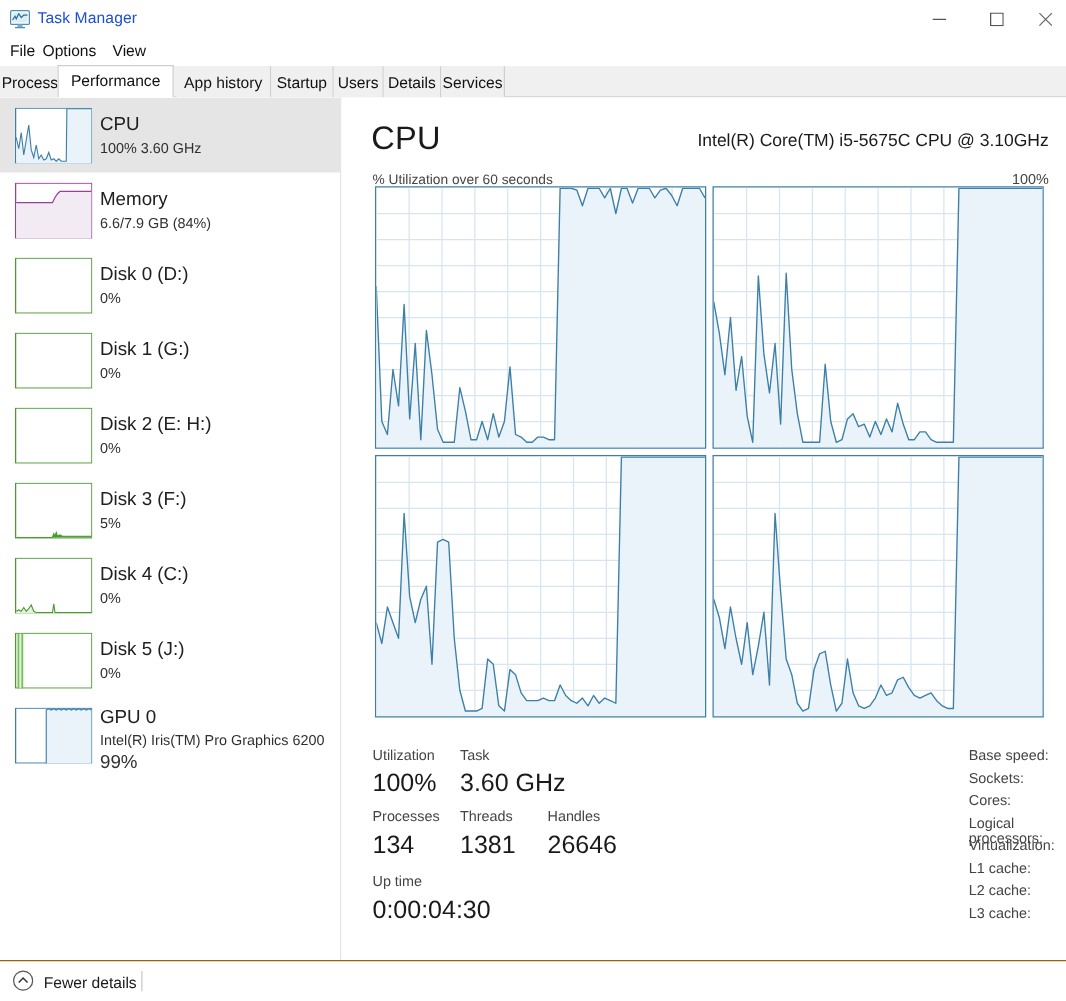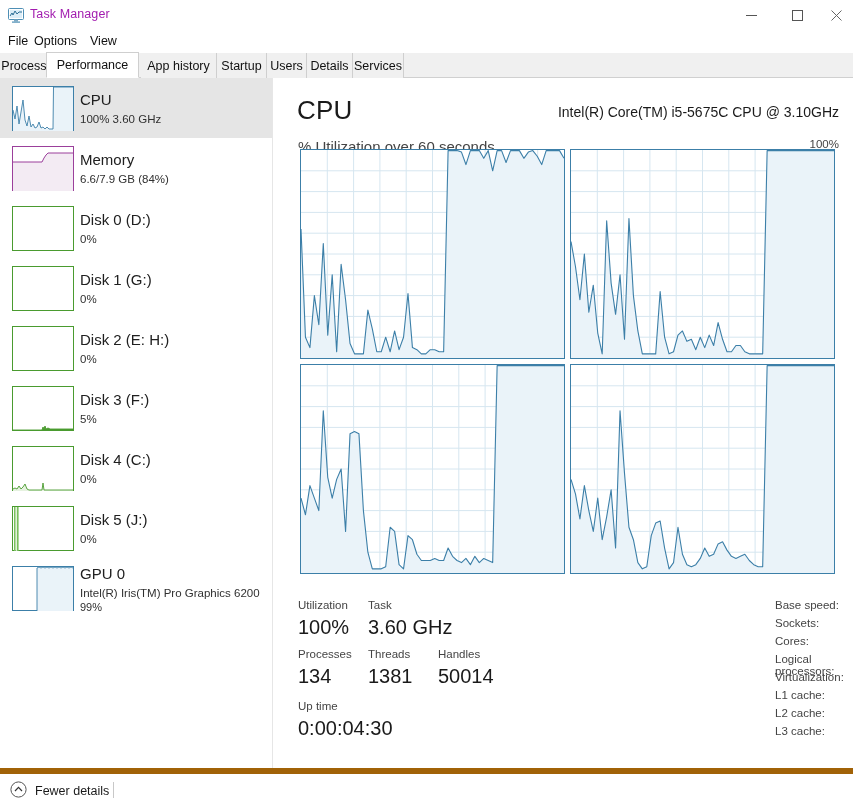--- a/index.html
+++ b/index.html
@@ -15,21 +15,21 @@
   
   #titlebar {
     position: absolute; left: 0; top: 0; width: 853px; height: 30px;
     background: #ffffff;
   }
   #tm-icon {
     position: absolute; left: 8px; top: 8px; width: 16px; height: 15px;
   }
   #title-text {
     position: absolute; left: 30px; top: 7px;
-    font-size: 12.5px; color: #a21caf;
+    font-size: 12.5px; color: #1d4ed8;
     letter-spacing: 0.1px;
   }
   .winbtn {
     position: absolute; top: 0; width: 46px; height: 30px;
     display: flex; align-items: center; justify-content: center;
     color: #4a4a4a;
   }
   #btn-min { left: 728px; }
   #btn-max { left: 774px; }
   #btn-close { left: 820px; width: 33px; }
@@ -93,39 +93,39 @@
   .side-title {
     position: absolute; left: 80px;
     font-size: 15px; color: #202020; line-height: 1;
   }
   .side-sub {
     position: absolute; left: 80px;
     font-size: 11.5px; color: #303030; line-height: 1.25;
   }
   .side-sub2 {
     position: absolute; left: 80px;
-    font-size: 11px; color: #303030; line-height: 1.25;
+    font-size: 15px; color: #303030; line-height: 1.25;
   }
 
   
   #main {
     position: absolute; left: 274px; top: 0; width: 579px; height: 690px;
     background: #ffffff;
   }
   #cpu-heading {
     position: absolute; left: 23px; top: 17px;
     font-size: 26px; color: #1a1a1a; letter-spacing: 0.2px;
   }
   #cpu-model {
     position: absolute; right: 14px; top: 26px;
     font-size: 14px; color: #1a1a1a;
   }
   #graph-caption {
     position: absolute; left: 24px; top: 60px;
-    font-size: 15px; color: #444444;
+    font-size: 11px; color: #444444;
   }
   #graph-max {
     position: absolute; right: 14px; top: 60px;
     font-size: 11.5px; color: #444444;
   }
   .cpugraph {
     position: absolute;
     border: 1px solid #3c7fa8;
     background: #ffffff;
     overflow: hidden;
@@ -142,21 +142,21 @@
     font-size: 20px; color: #1a1a1a;
   }
   .spec-label {
     position: absolute; left: 501px;
     font-size: 11.5px; color: #444444;
   }
 
   
   #footer {
     position: absolute; left: 0; top: 768px; width: 853px; height: 33px;
-    background: #ffffff; border-top: 6px solid #a16207;
+    background: #ffffff; border-top: 1px solid #a16207;
   }
   #fewer-details {
     position: absolute; left: 10px; top: 7px;
     display: flex; align-items: center; gap: 8px;
     font-size: 12.5px; color: #1a1a1a;
   }
   #footer-sep {
     position: absolute; left: 113px; top: 8px;
     width: 1px; height: 16px; background: #c8c8c8;
   }
@@ -438,21 +438,21 @@
     <div class="stat-label" style="left:24px;  top:521px;">Utilization</div>
     <div class="stat-value" style="left:24px;  top:538px;">100%</div>
     <div class="stat-label" style="left:94px;  top:521px;">Task</div>
     <div class="stat-value" style="left:94px;  top:538px;">3.60 GHz</div>
 
     <div class="stat-label" style="left:24px;  top:570px;">Processes</div>
     <div class="stat-value" style="left:24px;  top:587px;">134</div>
     <div class="stat-label" style="left:94px;  top:570px;">Threads</div>
     <div class="stat-value" style="left:94px;  top:587px;">1381</div>
     <div class="stat-label" style="left:164px; top:570px;">Handles</div>
-    <div class="stat-value" style="left:164px; top:587px;">50014</div>
+    <div class="stat-value" style="left:164px; top:587px;">26646</div>
 
     <div class="stat-label" style="left:24px;  top:622px;">Up time</div>
     <div class="stat-value" style="left:24px;  top:639px;">0:00:04:30</div>
 
     <div class="spec-label" style="top:521px;">Base speed:</div>
 
     <div class="spec-label" style="top:539px;">Sockets:</div>
 
     <div class="spec-label" style="top:557px;">Cores:</div>
 

